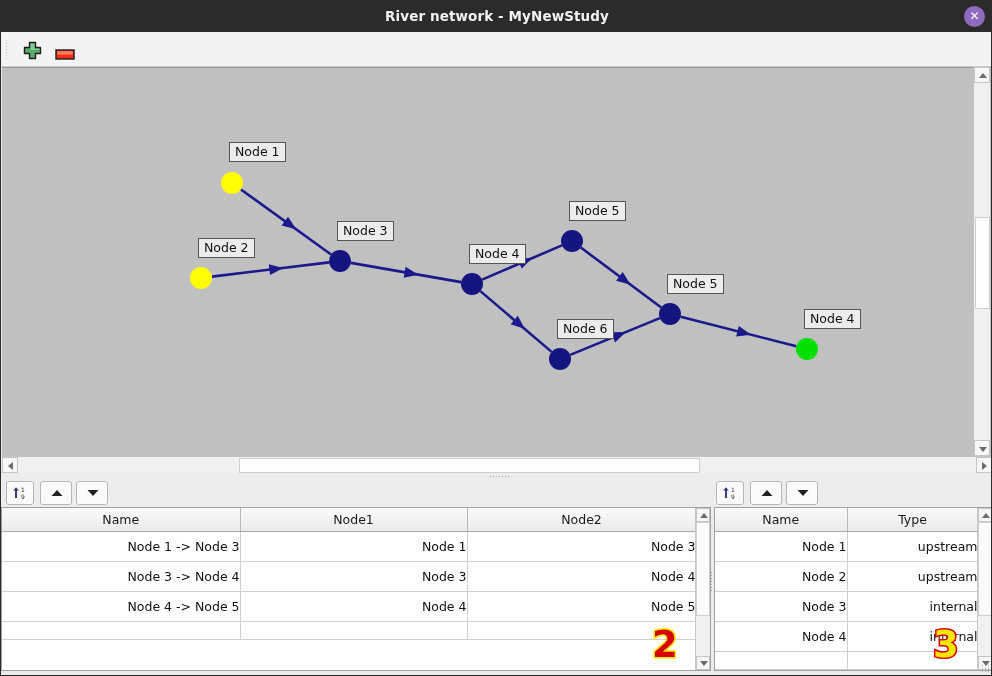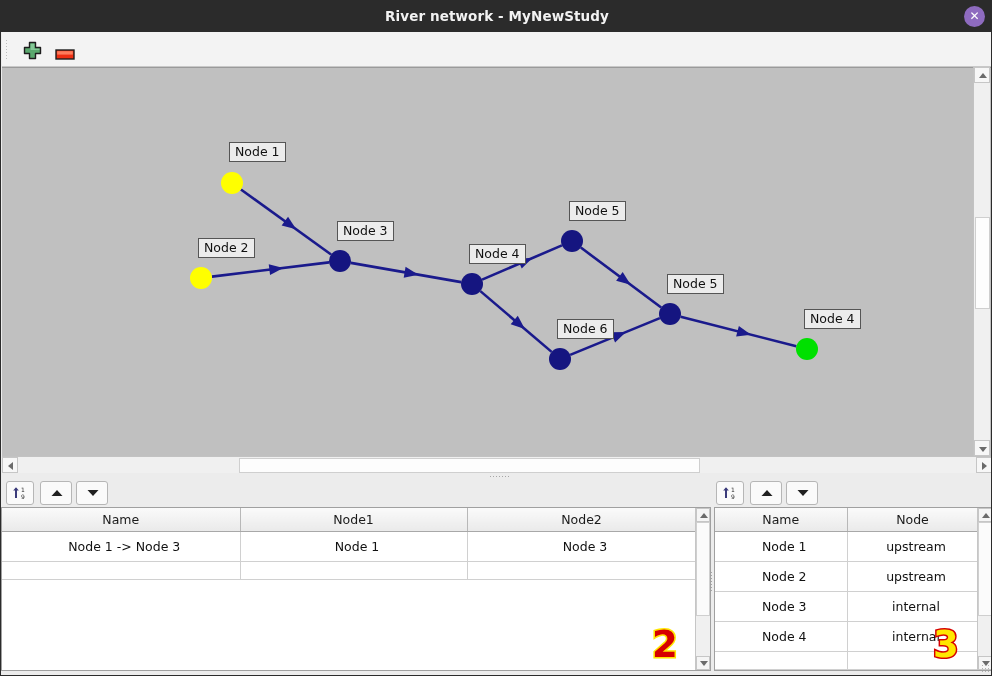--- a/index.html
+++ b/index.html
@@ -195,21 +195,21 @@
     color: #1a1a1a;
     text-align: center;
     padding: 0;
   }
   table.grid td {
     height: 30px;
     background: #ffffff;
     border-right: 1px solid #d0d0d0;
     border-bottom: 1px solid #d0d0d0;
     padding: 0 0 0 7px;
-    text-align: center;
+    text-align: right;
     white-space: nowrap;
     overflow: hidden;
   }
   table.grid tr.blank td { height: 18px; }
 
   .tbl-vscroll {
     position: absolute; top: 0;
     width: 15px;
     background: #f0f0f0;
     border-left: 1px solid #c6c6c6;
@@ -417,20 +417,30 @@
                 <th>Node1</th>
                 <th>Node2</th>
               </tr>
             </thead>
           <tbody>
               <tr>
                 <td>Node 1 -&gt; Node 3</td>
                 <td>Node 1</td>
                 <td>Node 3</td>
               </tr>
+              <tr>
+                <td>Node 3 -&gt; Node 4</td>
+                <td>Node 3</td>
+                <td>Node 4</td>
+              </tr>
+              <tr>
+                <td>Node 4 -&gt; Node 5</td>
+                <td>Node 4</td>
+                <td>Node 5</td>
+              </tr>
               <tr class="blank">
                 <td></td>
                 <td></td>
                 <td></td>
               </tr>
             </tbody>
         </table>
       </div>
       <div class="tbl-vscroll" style="right:0; height:162px;">
         <div class="a-up">
@@ -451,21 +461,21 @@
     <div class="table-panel" id="nodes-panel" style="left:712px; top:28px; width:279px; height:164px;">
       <div style="position:absolute; left:0; top:0; width:263px; height:162px; overflow:hidden;">
         <table class="grid" id="nodes-table">
           <colgroup>
               <col style="width:132px">
               <col style="width:131px">
             </colgroup>
           <thead>
               <tr>
                 <th>Name</th>
-                <th>Node</th>
+                <th>Type</th>
               </tr>
             </thead>
           <tbody>
               <tr>
                 <td>Node 1</td>
                 <td>upstream</td>
               </tr>
               <tr>
                 <td>Node 2</td>
                 <td>upstream</td>

